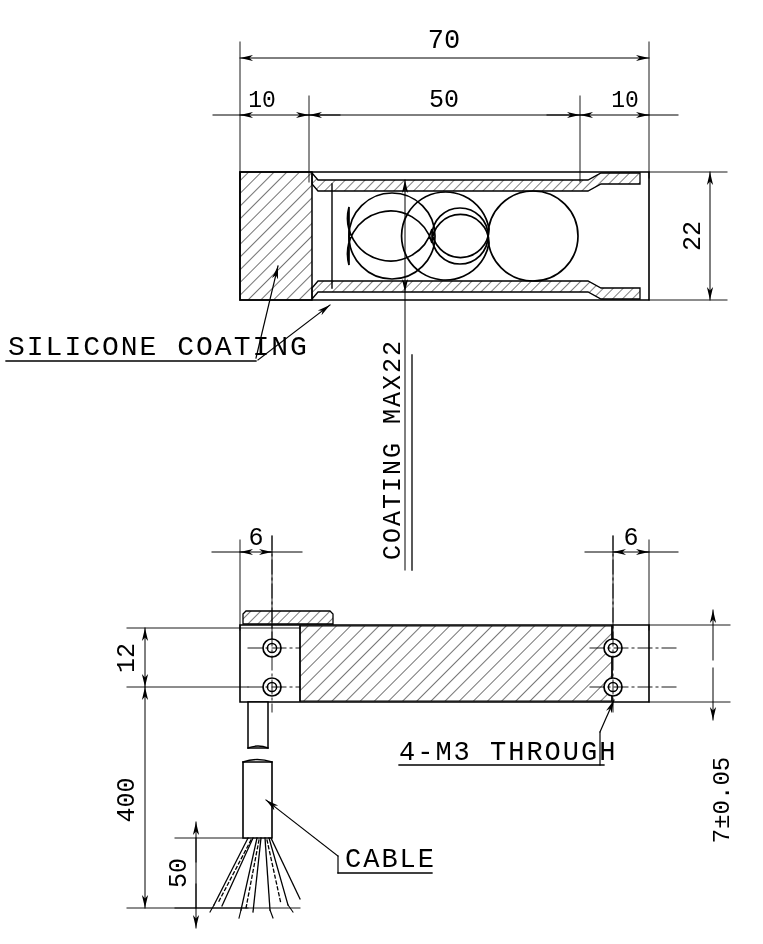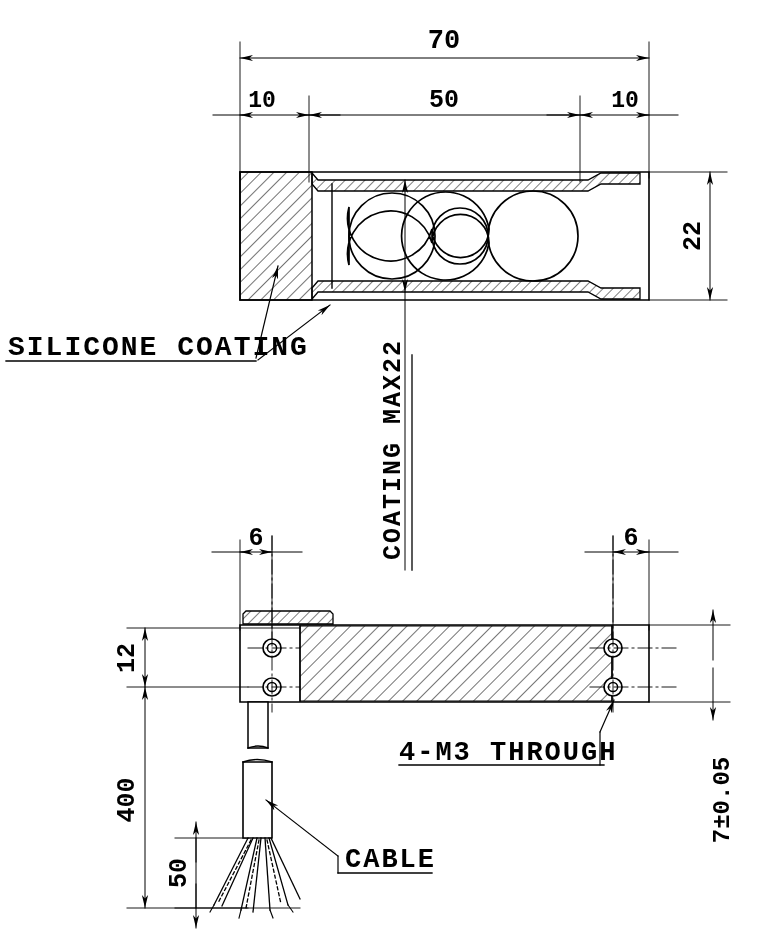--- a/index.html
+++ b/index.html
@@ -10,21 +10,20 @@
   }
   body {
     font-family: "Liberation Sans", sans-serif;
   }
   #drawing-root {
     position: relative;
     width: 763px;
     height: 944px;
     background: #ffffff;
     overflow: hidden;
-    font-weight: bold;
   }
   svg#cad {
     display: block;
     width: 763px;
     height: 944px;
   }
   .dim-text, .note-text {
     font-family: "Liberation Mono", "DejaVu Sans Mono", monospace;
     fill: #000000;
   }

